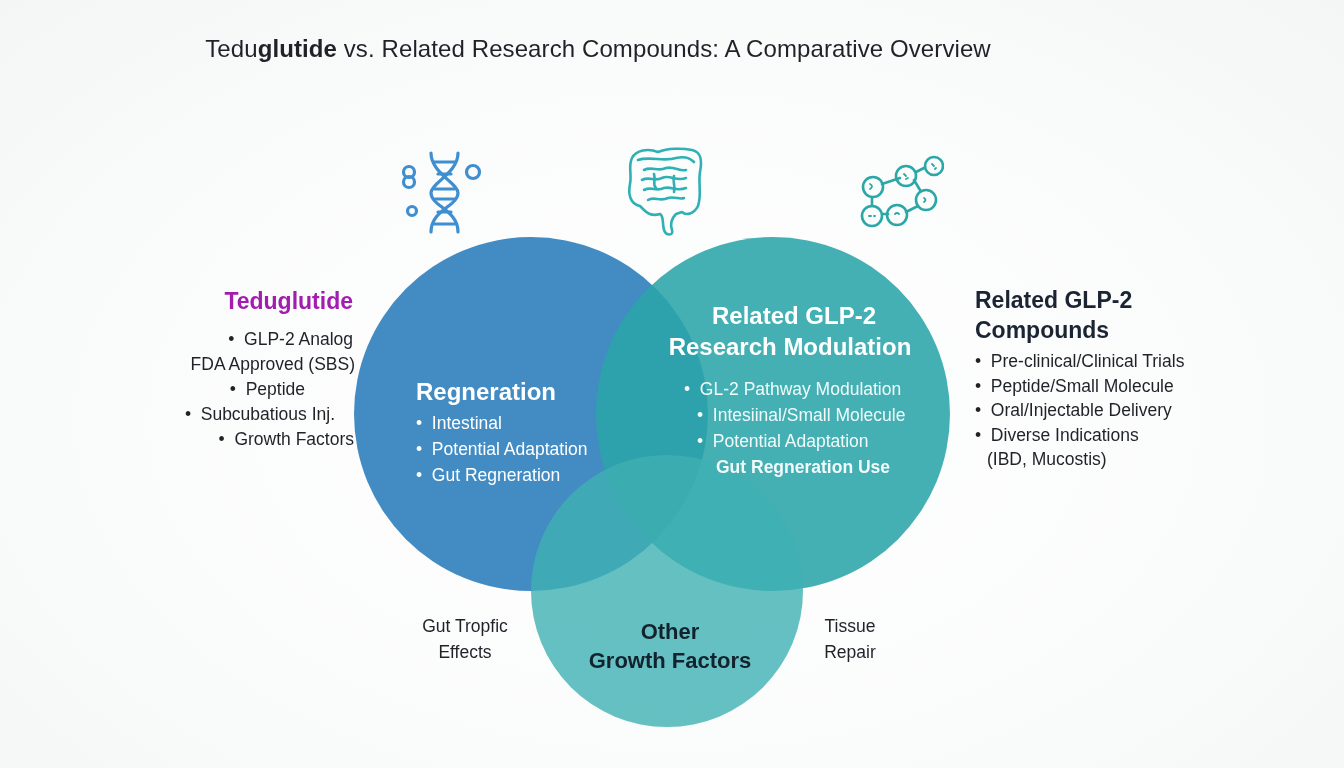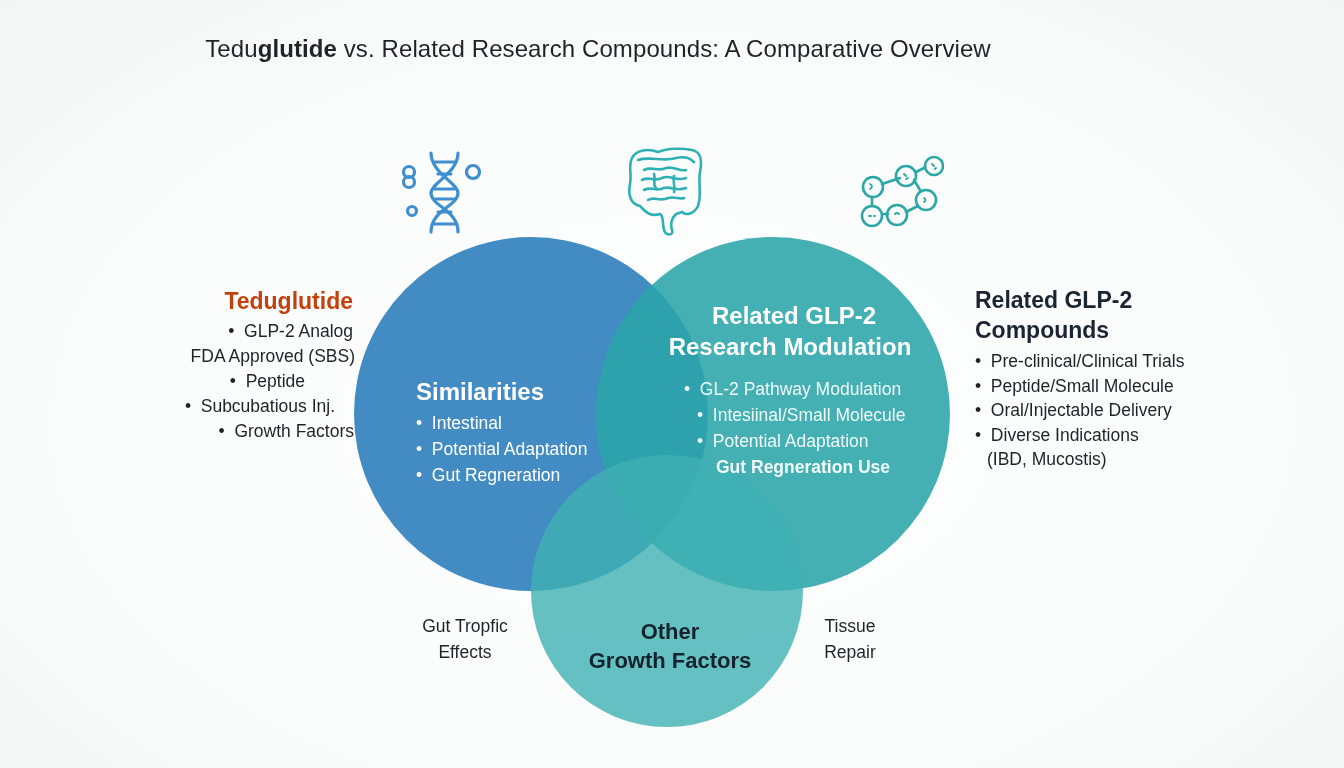--- a/index.html
+++ b/index.html
@@ -16,21 +16,21 @@
     }
     .title {
       position: absolute; left: 0; width: 1196px; top: 35px;
       text-align: center; font-size: 24px; color: #1f2328; letter-spacing: 0.1px;
     }
     .title b { font-weight: 700; }
     svg.venn { position: absolute; left: 0; top: 0; }
     .icon { position: absolute; }
     .text-block { position: absolute; }
     .left-block { left: 160px; top: 288px; width: 195px; text-align: right; }
-    .left-block .heading { font-size: 23px; font-weight: 700; color: #c2410c; margin-bottom: 4px; padding-right: 2px; }
+    .left-block .heading { font-size: 23px; font-weight: 700; color: #a21caf; margin-bottom: 12px; padding-right: 2px; }
     .left-block .item { font-size: 17.5px; line-height: 25px; color: #1f2328; }
     .right-block { left: 975px; top: 285px; width: 260px; }
     .right-block .heading { font-size: 23px; font-weight: 700; color: #1b2432; line-height: 30px; margin-bottom: 4px; }
     .right-block .item { font-size: 17.5px; line-height: 24.5px; color: #1f2328; }
     .sim-block { left: 416px; top: 378px; width: 210px; color: #ffffff; }
     .sim-block .heading { font-size: 24px; font-weight: 700; margin-bottom: 4px; }
     .sim-block .item { font-size: 17.5px; line-height: 26px; }
     .rr-heading { left: 630px; top: 300px; width: 320px; text-align: center; color: #ffffff; font-size: 24px; font-weight: 700; line-height: 31px; }
     .rr-items { left: 684px; top: 376px; width: 260px; color: #f2fbfb; }
     .rr-items .item { font-size: 17.5px; line-height: 26px; white-space: nowrap; }
@@ -114,21 +114,21 @@
   <div class="heading">Related GLP-2</div>
   <div class="heading" style="margin-top:-4px;">Compounds</div>
   <div class="item bullet">Pre-clinical/Clinical Trials</div>
   <div class="item bullet">Peptide/Small Molecule</div>
   <div class="item bullet">Oral/Injectable Delivery</div>
   <div class="item bullet">Diverse Indications</div>
   <div class="item" style="padding-left:12px;">(IBD, Mucostis)</div>
 </div>
 
 <div class="text-block sim-block">
-  <div class="heading">Similarities</div>
+  <div class="heading">Regneration</div>
   <div class="item bullet">Intestinal</div>
   <div class="item bullet">Potential Adaptation</div>
   <div class="item bullet">Gut Regneration</div>
 </div>
 
 <div class="text-block rr-heading">
   <div style="padding-left:8px;">Related GLP-2</div>
   <div>Research Modulation</div>
 </div>
 <div class="text-block rr-items">

